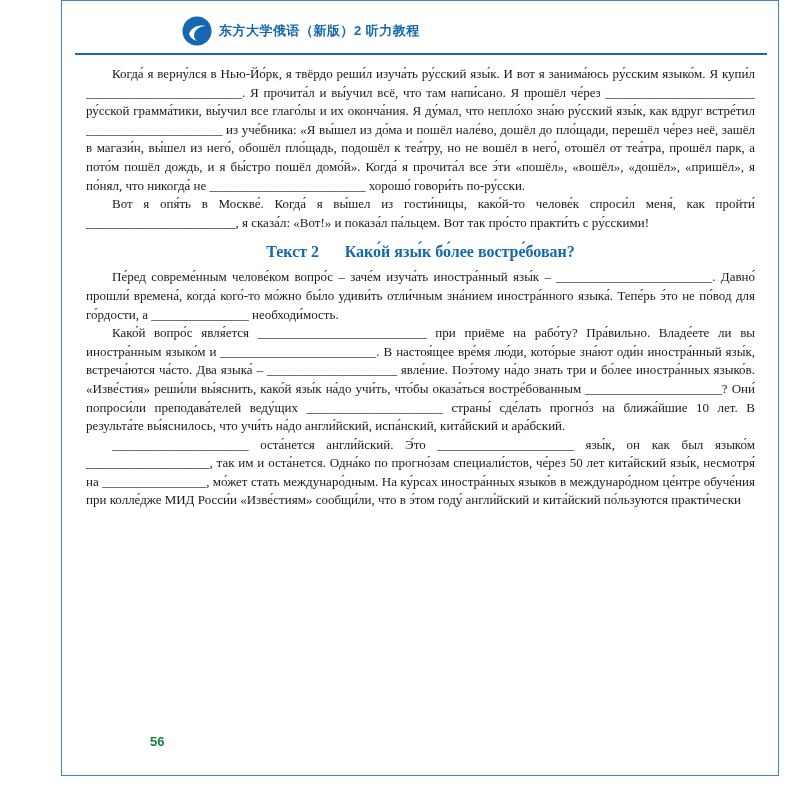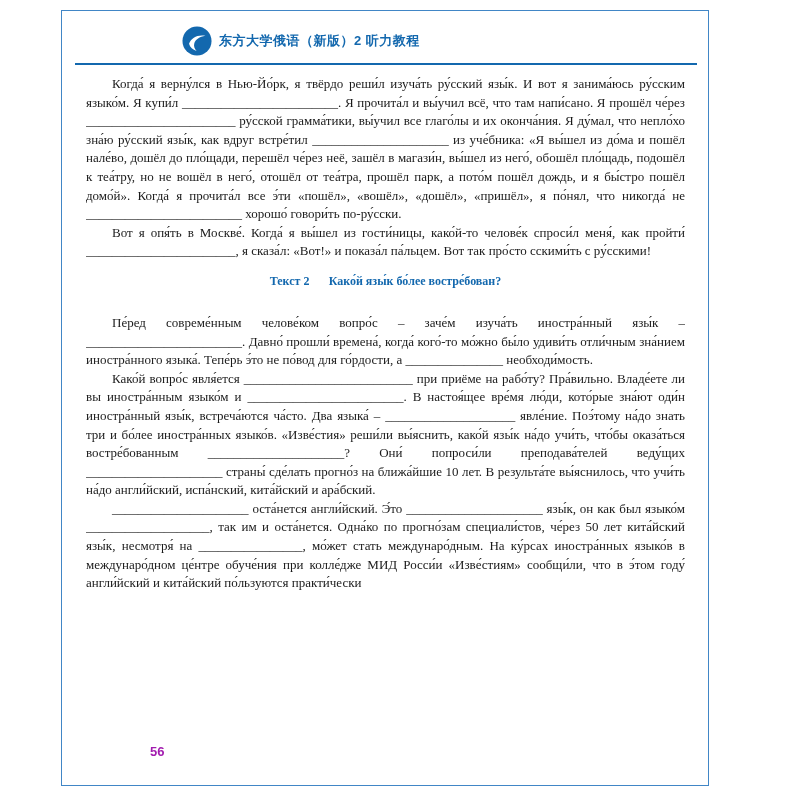--- a/index.html
+++ b/index.html
@@ -3,21 +3,21 @@
 <meta charset="utf-8">
 <style>
   html,body { margin:0; padding:0; }
   body {
     width:800px; height:800px; background:#ffffff;
     font-family:"Liberation Serif", serif;
     -webkit-font-smoothing:antialiased;
   }
   .page { position:relative; width:800px; height:800px; background:#ffffff; overflow:hidden; }
   .frame {
-    position:absolute; left:61px; top:10px; width:648px; height:776px;
+    position:absolute; left:61px; top:0; width:718px; height:776px;
     border:1.5px solid #4186c6; box-sizing:border-box; background:#ffffff;
   }
   .header {
     position:absolute; top:12px; left:0; right:0; height:36px;
     display:flex; align-items:center; padding-left:120px;
   }
   .logo { width:30px; height:30px; margin-right:7px; flex:0 0 auto; }
   .header-title {
     color:#1368ae; font-weight:bold; font-size:13px;
     font-family:"Liberation Sans", sans-serif; letter-spacing:0.5px;
@@ -26,28 +26,28 @@
     position:absolute; top:52px; left:13px; right:11px; height:2px; background:#1368ae;
   }
   .content {
     position:absolute; top:64px; left:24px; right:23px; bottom:52px;
     font-size:13px; line-height:18.6px; color:#1a1a1a;
     text-align:justify; overflow:hidden;
   }
   .para { margin:0; text-indent:2em; }
   .para.no-indent { text-indent:0; }
   .section-heading {
-    margin:9px 0 22px 0; text-align:center;
-    color:#1368ae; font-weight:bold; font-size:12px; line-height:22px;
+    margin:9px 0 5px 0; text-align:center;
+    color:#1368ae; font-weight:bold; font-size:16px; line-height:22px;
   }
   .section-heading .label { margin-right:1.6em; }
   .page-number {
     position:absolute; left:88px; bottom:26px;
     font-family:"Liberation Sans", sans-serif; font-weight:bold;
-    font-size:13px; color:#a21caf;
+    font-size:13px; color:#15803d;
   }
 </style>
 </head>
 <body>
 
 <div class="page">
   <div class="frame">
 
     <header class="header">
       <span class="logo">
@@ -56,21 +56,21 @@
           <path d="M7.5 19 C10 12.5 16.5 9 25 10.5 C18.5 11.5 14.5 14.5 13.2 18.2 C12.2 21.3 13.3 24.3 15.6 26.6 C11.5 25.5 8.5 22.8 7.5 19 Z" fill="#ffffff"></path>
         </svg>
       </span>
       <span class="header-title">东方大学俄语（新版）2 听力教程</span>
     </header>
 
     <div class="header-rule"></div>
 
     <main class="content">
       <p class="para">Когда́ я верну́лся в Нью-Йо́рк, я твёрдо реши́л изуча́ть ру́сский язы́к. И вот я занима́юсь ру́сским языко́м. Я купи́л ________________________. Я прочита́л и вы́учил всё, что там напи́сано. Я прошёл че́рез _______________________ ру́сской грамма́тики, вы́учил все глаго́лы и их оконча́ния. Я ду́мал, что непло́хо зна́ю ру́сский язы́к, как вдруг встре́тил _____________________ из уче́бника: «Я вы́шел из до́ма и пошёл нале́во, дошёл до пло́щади, перешёл че́рез неё, зашёл в магази́н, вы́шел из него́, обошёл пло́щадь, подошёл к теа́тру, но не вошёл в него́, отошёл от теа́тра, прошёл парк, а пото́м пошёл дождь, и я бы́стро пошёл домо́й». Когда́ я прочита́л все э́ти «пошёл», «вошёл», «дошёл», «пришёл», я по́нял, что никогда́ не ________________________ хорошо́ говори́ть по-ру́сски.</p>
-      <p class="para">Вот я опя́ть в Москве́. Когда́ я вы́шел из гости́ницы, како́й-то челове́к спроси́л меня́, как пройти́ _______________________, я сказа́л: «Вот!» и показа́л па́льцем. Вот так про́сто сскими́ть с ру́сскими!</p>
+      <p class="para">Вот я опя́ть в Москве́. Когда́ я вы́шел из гости́ницы, како́й-то челове́к спроси́л меня́, как пройти́ _______________________, я сказа́л: «Вот!» и показа́л па́льцем. Вот так про́сто практи́ть с ру́сскими!</p>
 
       <h2 class="section-heading">
         <span class="label">Текст 2</span><span>Како́й язы́к бо́лее востре́бован?</span>
       </h2>
 
       <p class="para">Пе́ред совреме́нным челове́ком вопро́с – заче́м изуча́ть иностра́нный язы́к – ________________________. Давно́ прошли́ времена́, когда́ кого́-то мо́жно бы́ло удиви́ть отли́чным зна́нием иностра́нного языка́. Тепе́рь э́то не по́вод для го́рдости, а _______________ необходи́мость.</p>
       <p class="para">Како́й вопро́с явля́ется __________________________ при приёме на рабо́ту? Пра́вильно. Владе́ете ли вы иностра́нным языко́м и ________________________. В настоя́щее вре́мя лю́ди, кото́рые зна́ют оди́н иностра́нный язы́к, встреча́ются ча́сто. Два языка́ – ____________________ явле́ние. Поэ́тому на́до знать три и бо́лее иностра́нных языко́в. «Изве́стия» реши́ли вы́яснить, како́й язы́к на́до учи́ть, что́бы оказа́ться востре́бованным _____________________? Они́ попроси́ли преподава́телей веду́щих _____________________ страны́ сде́лать прогно́з на ближа́йшие 10 лет. В результа́те вы́яснилось, что учи́ть на́до англи́йский, испа́нский, кита́йский и ара́бский.</p>
       <p class="para">_____________________ оста́нется англи́йский. Э́то _____________________ язы́к, он как был языко́м ___________________, так им и оста́нется. Одна́ко по прогно́зам специали́стов, че́рез 50 лет кита́йский язы́к, несмотря́ на ________________, мо́жет стать междунаро́дным. На ку́рсах иностра́нных языко́в в междунаро́дном це́нтре обуче́ния при колле́дже МИД Росси́и «Изве́стиям» сообщи́ли, что в э́том году́ англи́йский и кита́йский по́льзуются практи́чески</p>
     </main>
 

